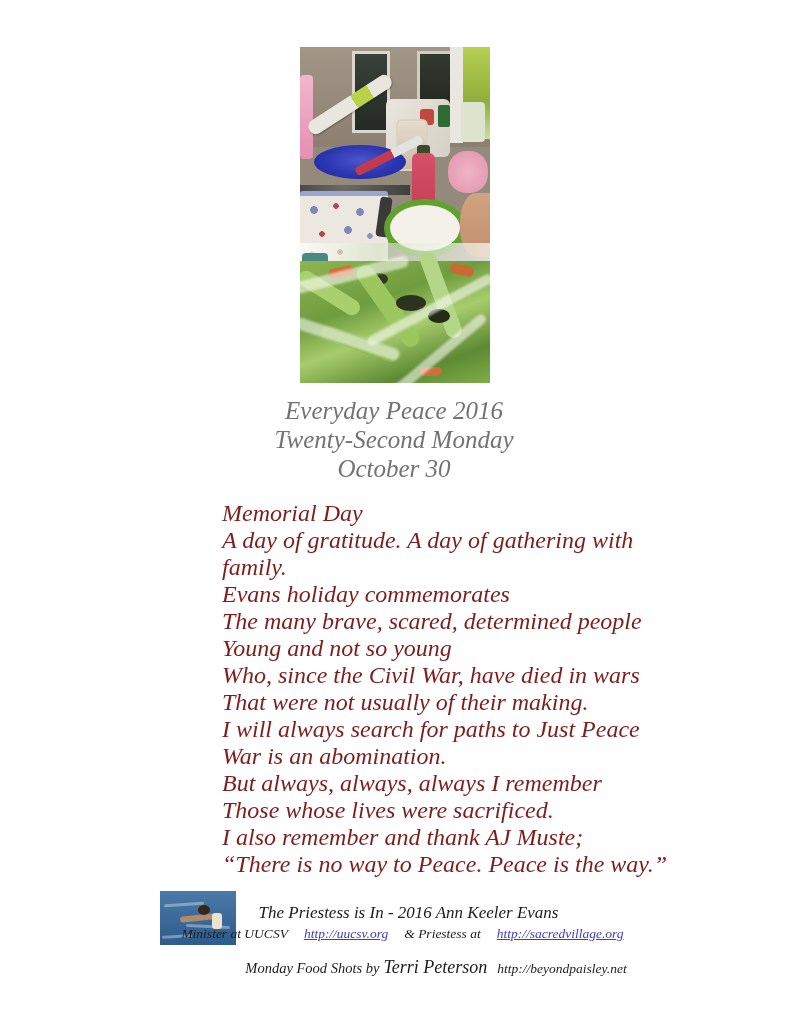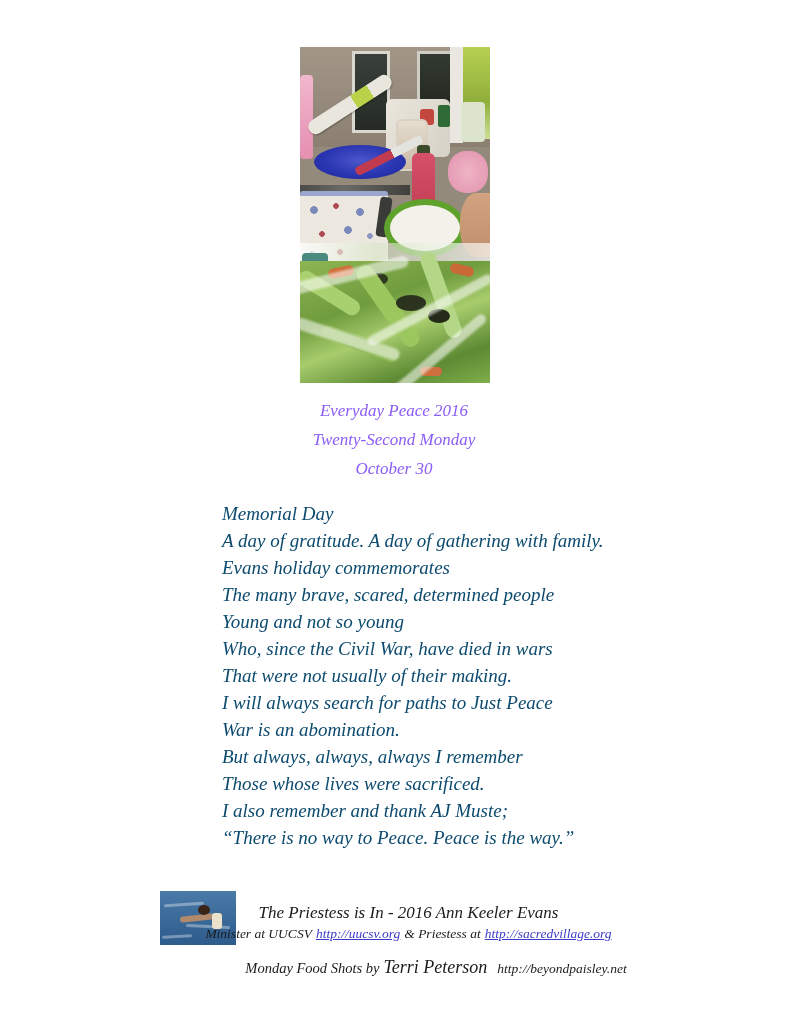--- a/index.html
+++ b/index.html
@@ -52,41 +52,41 @@
   .dark3{left:70px;top:226px;width:18px;height:12px;background:#30381f;border-radius:50%;}
   .sheen1,.sheen2,.sheen3,.sheen4{background:rgba(255,255,255,.55);filter:blur(1px);border-radius:10px;}
   .sheen1{left:-10px;top:222px;width:120px;height:12px;transform:rotate(-14deg);}
   .sheen2{left:60px;top:258px;width:140px;height:10px;transform:rotate(-28deg);}
   .sheen3{left:-8px;top:286px;width:110px;height:12px;transform:rotate(18deg);}
   .sheen4{left:70px;top:306px;width:130px;height:10px;transform:rotate(-40deg);}
 
   
   .title-block{
     position:absolute;left:0;top:396px;width:788px;text-align:center;
-    font-style:italic;font-size:17px;line-height:29px;color:#8b5cf6;
+    font-style:italic;font-size:25px;line-height:29px;color:#737373;
   }
   .poem{
     position:absolute;left:222px;top:500px;width:460px;
-    font-style:italic;font-size:19px;line-height:27px;color:#0c4a6e;
+    font-style:italic;font-size:24px;line-height:27px;color:#7f1d1d;
   }
   .footer{position:absolute;left:0;top:885px;width:791px;height:70px;}
   .footer-photo{position:absolute;left:160px;top:6px;width:76px;height:54px;overflow:hidden;background:linear-gradient(#4a7aa8,#2d5b8c);}
   .footer-photo *{position:absolute;}
   .ripple1,.ripple2,.ripple3{background:rgba(255,255,255,.35);height:3px;border-radius:2px;}
   .ripple1{left:4px;top:12px;width:40px;transform:rotate(-4deg);}
   .ripple2{left:26px;top:34px;width:44px;transform:rotate(3deg);}
   .ripple3{left:2px;top:44px;width:30px;transform:rotate(-3deg);}
   .swimmer-head{left:38px;top:14px;width:12px;height:10px;background:#3a2418;border-radius:50%;}
   .swimmer-body{left:20px;top:24px;width:34px;height:6px;background:#b08a6a;border-radius:3px;transform:rotate(-6deg);}
   .float-object{left:52px;top:22px;width:10px;height:16px;background:#ece2cc;border-radius:3px;}
   .footer-text{position:absolute;left:41px;top:18px;width:735px;text-align:center;font-style:italic;}
   .footer-title{font-size:17px;color:#1b1b1b;}
   .footer-byline{font-size:13.5px;margin-top:3px;color:#1b1b1b;}
   .footer-byline span{margin:0 2px;}
-  .footer-byline a{color:#3b3bc8;text-decoration:underline;margin:0 2px;}
+  .footer-byline a{color:#3b3bc8;text-decoration:underline;margin:0 14px;}
   .credit-line{position:absolute;left:67px;top:957px;width:738px;text-align:center;font-style:italic;color:#1b1b1b;}
   .credit-prefix{font-size:14.5px;}
   .credit-name{font-size:18px;margin-left:4px;}
   .credit-url{font-size:13.5px;margin-left:10px;}
 </style>
 </head>
 <body>
 
 <div class="main-photo">
   <div class="wall"></div>

